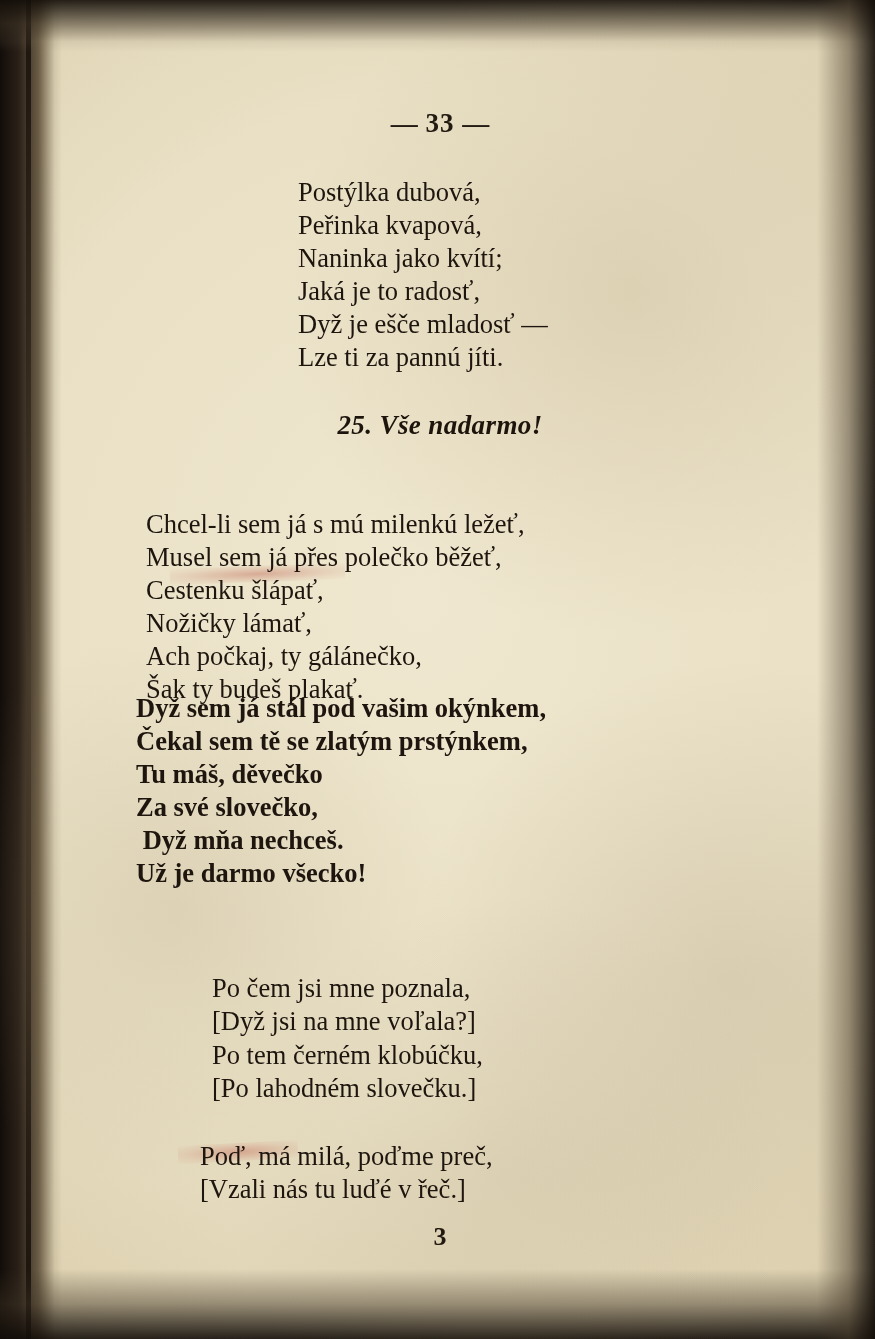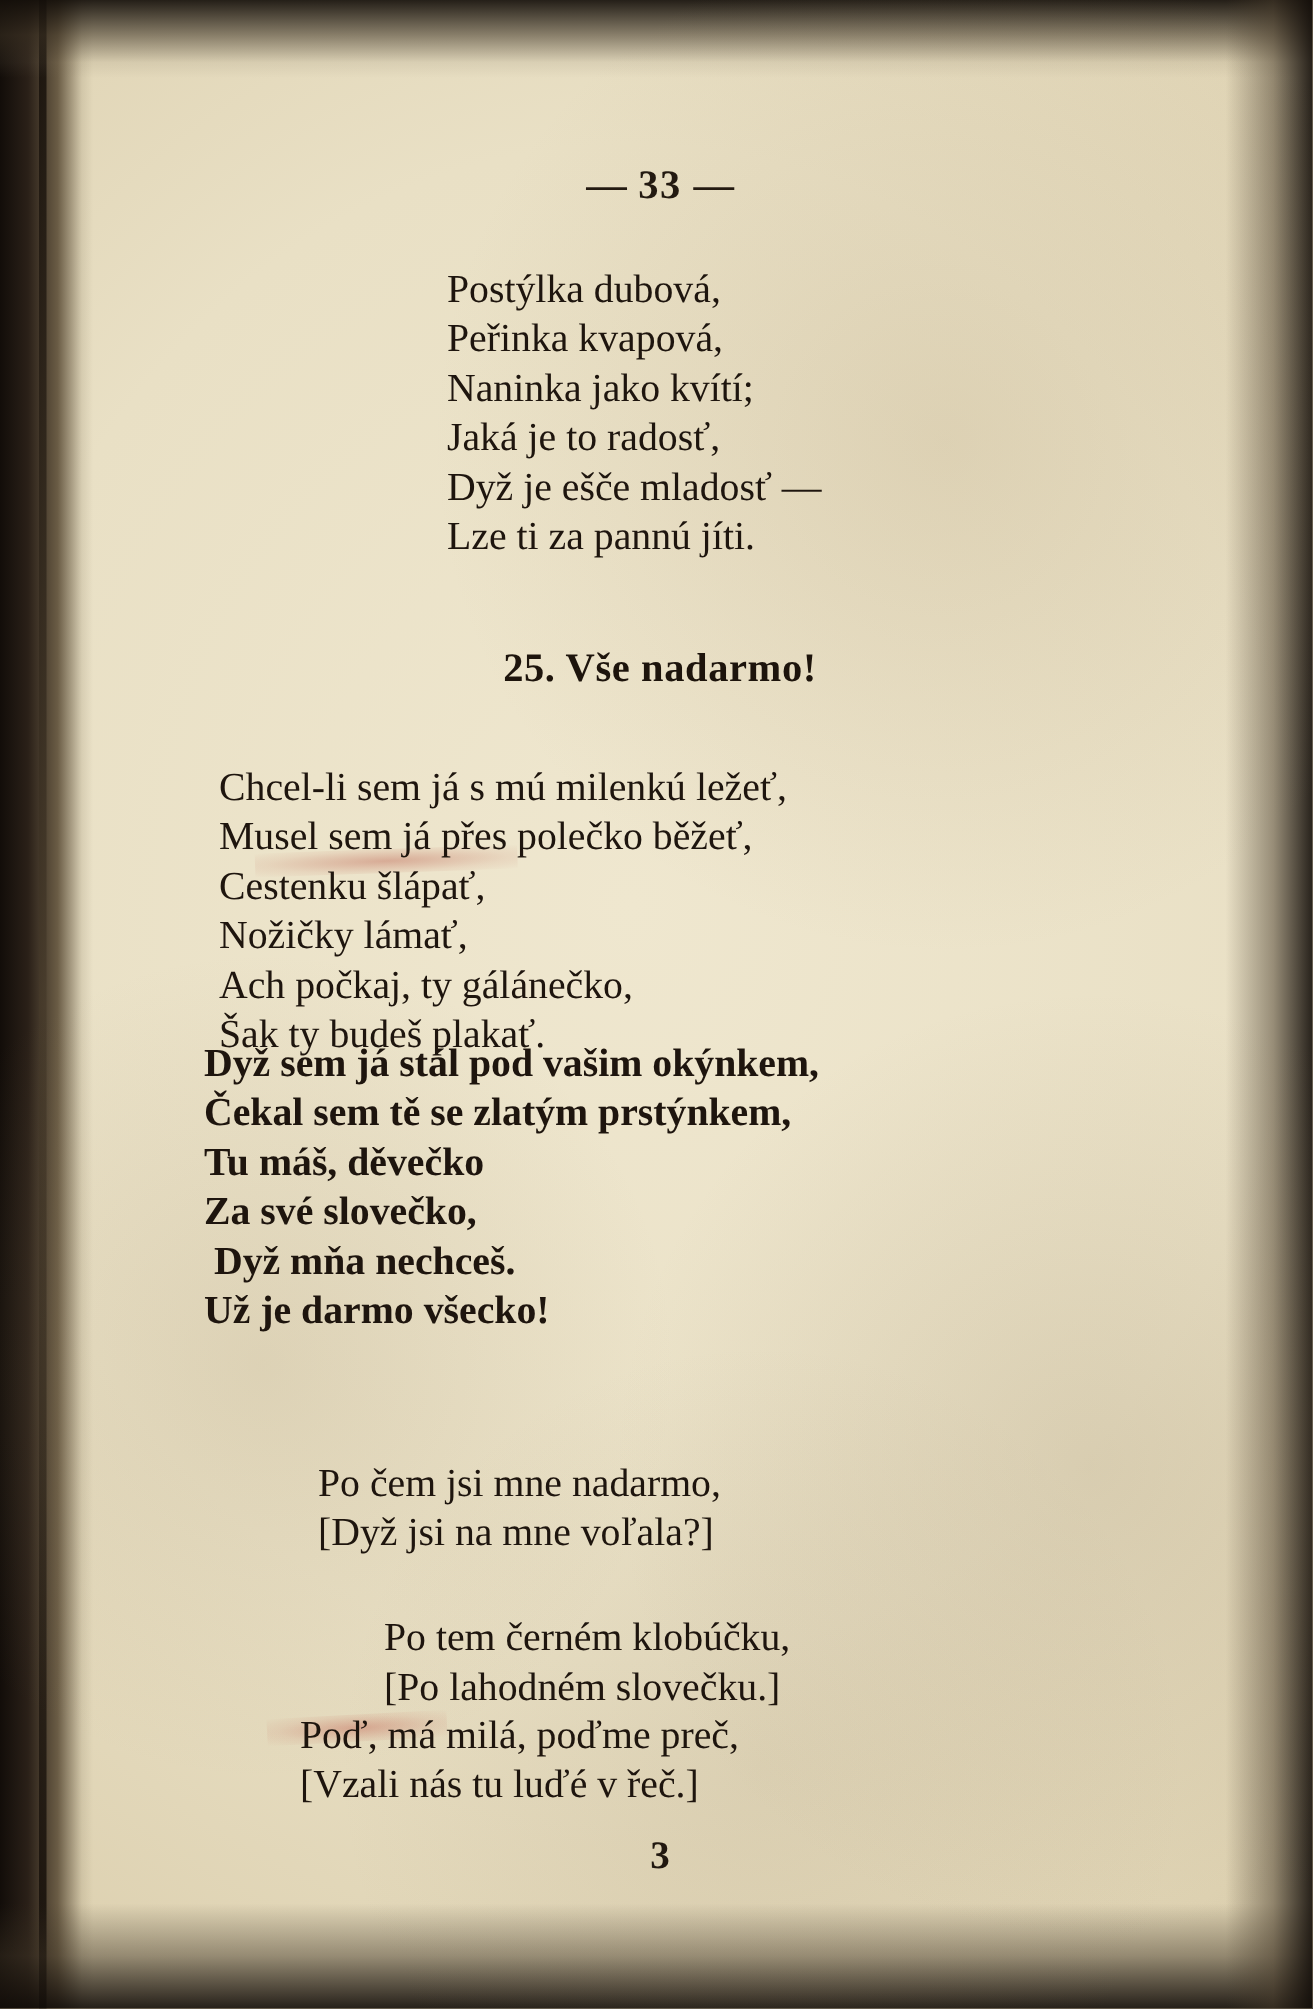--- a/index.html
+++ b/index.html
@@ -122,21 +122,21 @@
 
   .song-title {
     position: absolute;
     width: 100%;
     text-align: center;
     font-size: 27px;
     font-weight: bold;
     letter-spacing: 0.4px;
     color: #1d140c;
   }
-  .song-title.t25 { top: 430px; }
+  .song-title.t25 { top: 410px; font-style: italic; }
   .song-title.t26 { top: 918px; }
 
   .block-25a {
     position: absolute;
     left: 26px;
     top: 464px;
     margin-top: 44px;
   }
   .block-25b {
     position: absolute;
@@ -145,22 +145,21 @@
     font-weight: bold;
   }
   .block-26a {
     position: absolute;
     left: 92px;
     top: 972px;
   }
   .block-26b {
     position: absolute;
     left: 92px;
-    top: 1075px;
-    margin-left: 44px;
+    top: 1039px;
   }
   .block-26c {
     position: absolute;
     left: 80px;
     top: 1140px;
   }
 
   .signature {
     position: absolute;
     top: 1222px;
@@ -211,21 +210,21 @@
 Šak ty budeš plakať.</div>
 
     <div class="verse block-25b">Dyž sem já stál pod vašim okýnkem,
 Čekal sem tě se zlatým prstýnkem,
 Tu máš, děvečko
 Za své slovečko,
  Dyž mňa nechceš.
 Už je darmo všecko!</div>
 
 
-    <div class="verse block-26a">Po čem jsi mne nadarmo,
+    <div class="verse block-26a">Po čem jsi mne poznala,
 [Dyž jsi na mne voľala?]</div>
 
     <div class="verse block-26b">Po tem černém klobúčku,
 [Po lahodném slovečku.]</div>
 
     <div class="verse block-26c">Poď, má milá, poďme preč,
 [Vzali nás tu luďé v řeč.]</div>
 
     <div class="signature">3</div>
 

